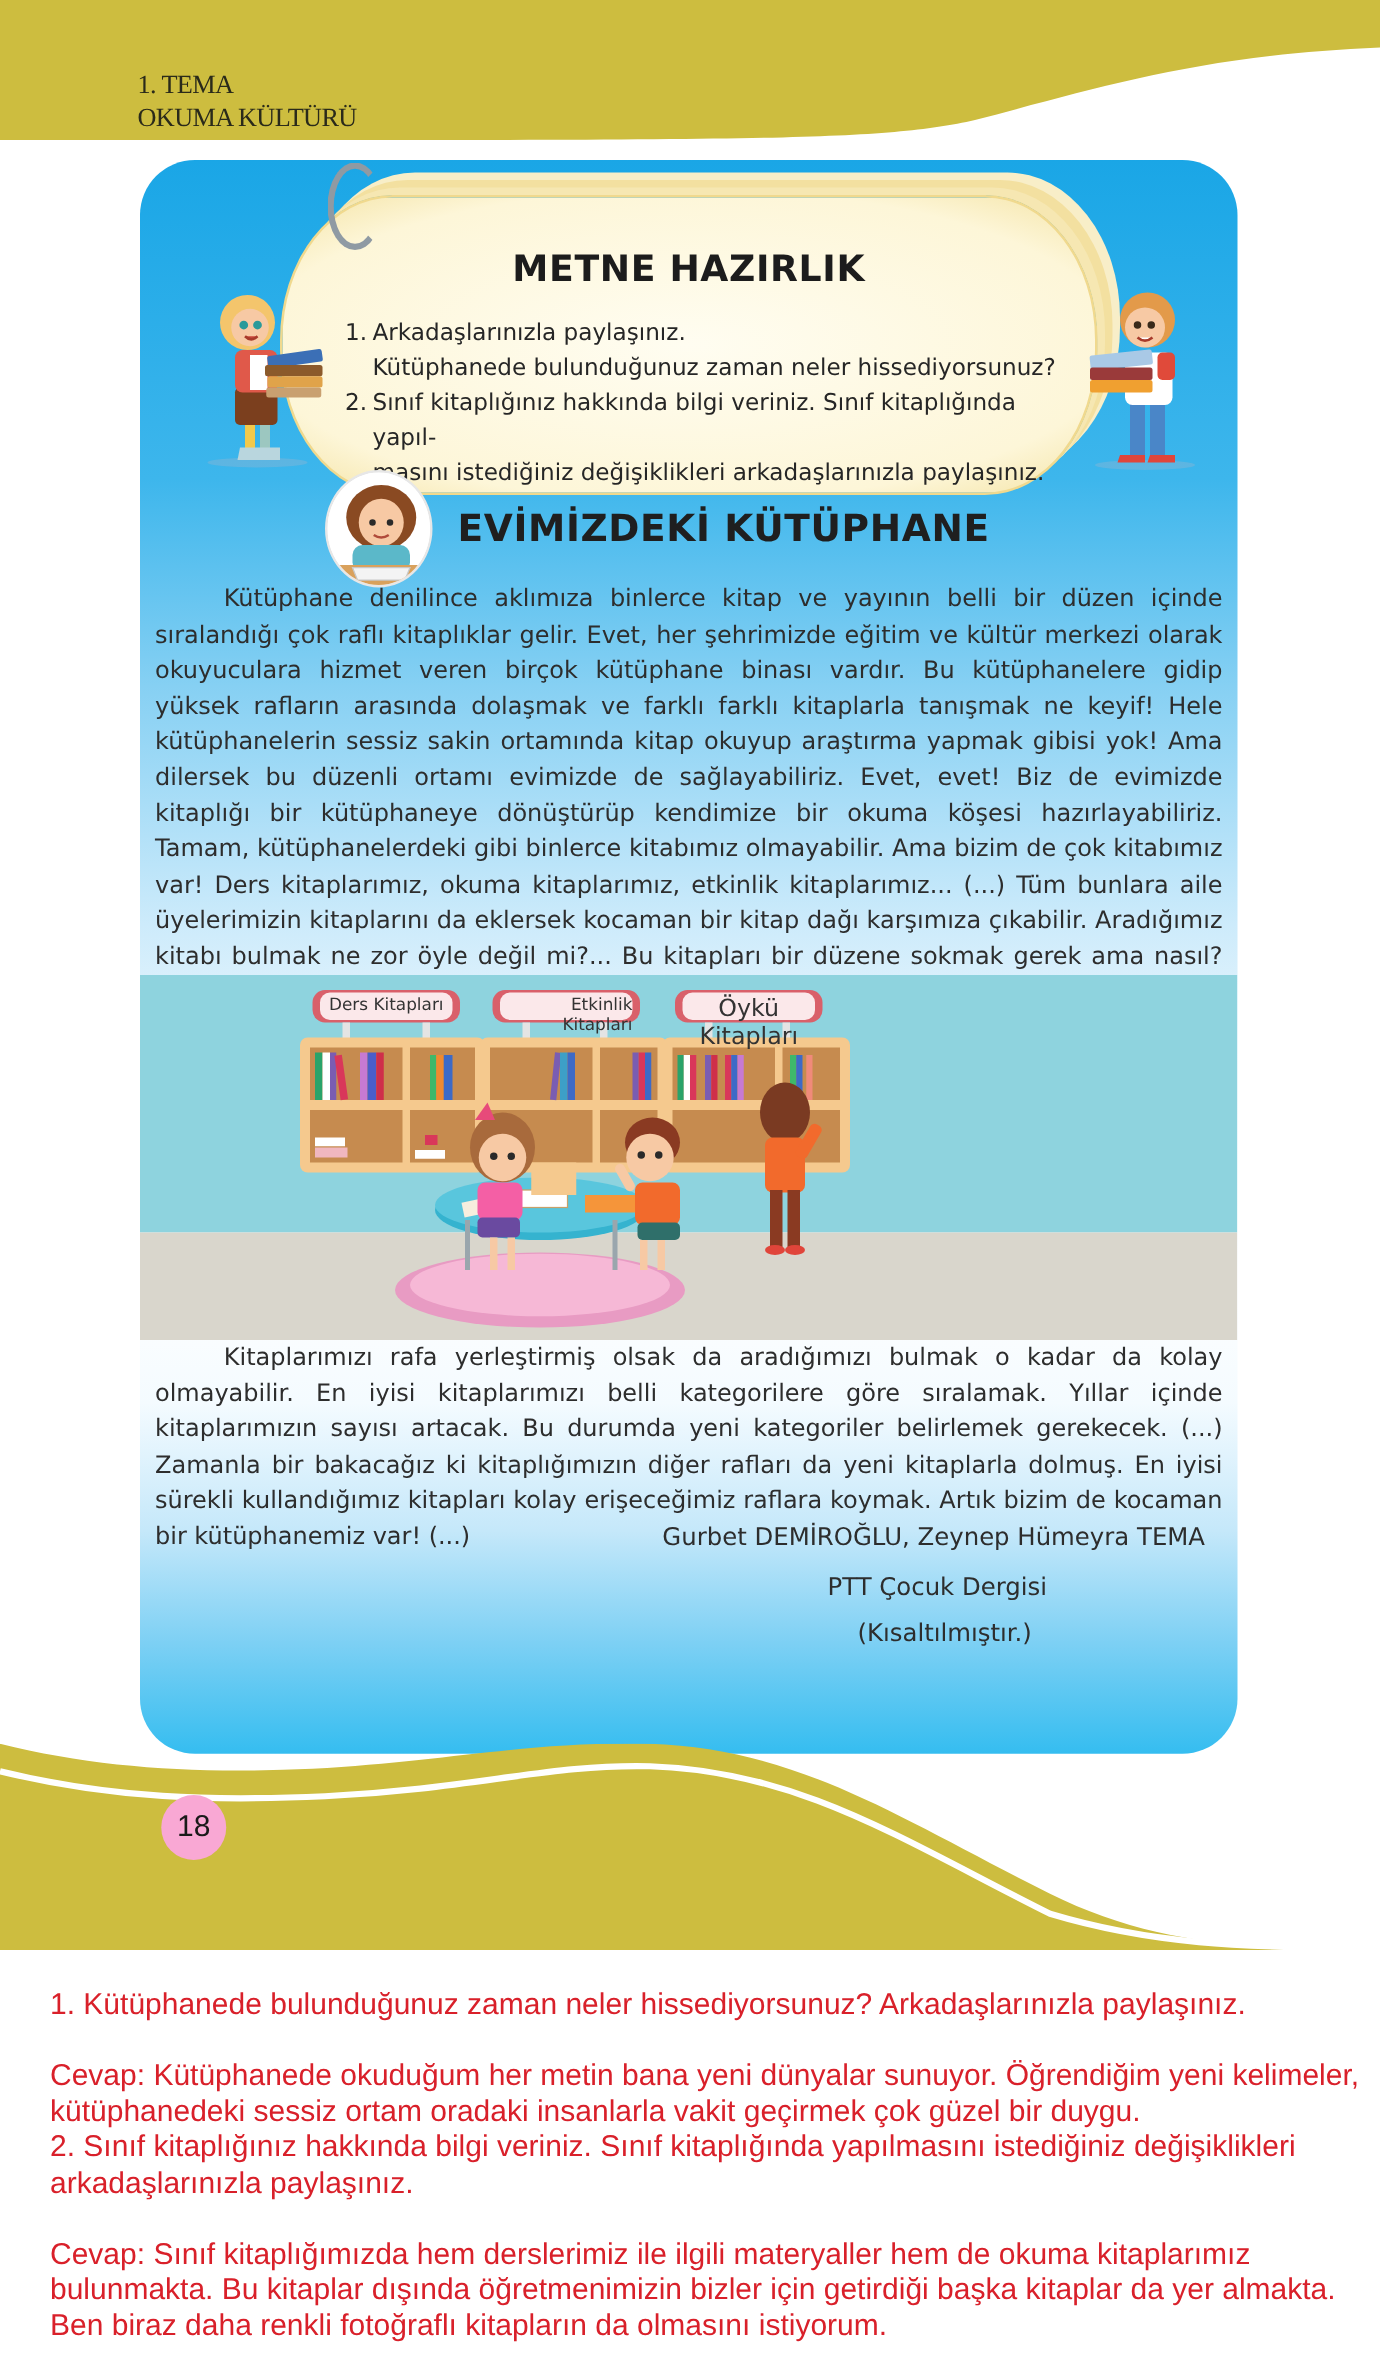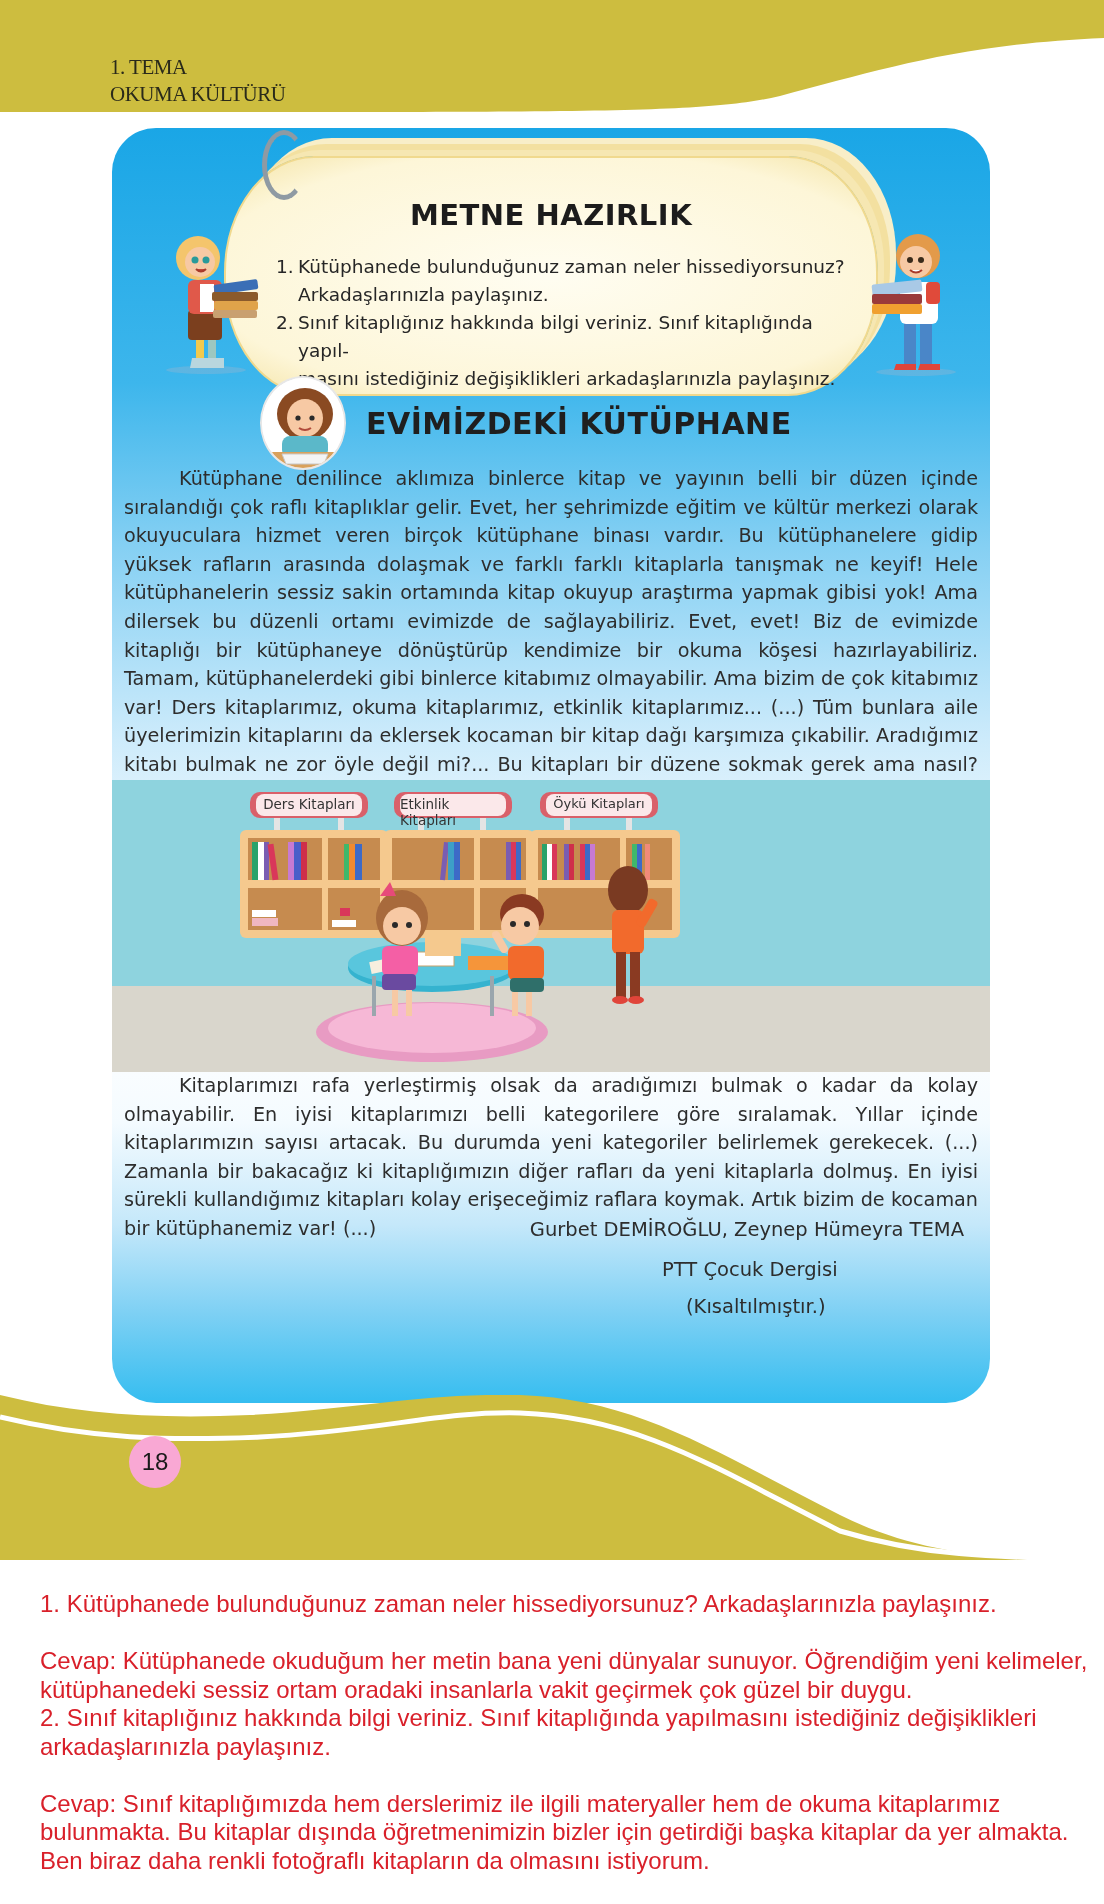--- a/index.html
+++ b/index.html
@@ -59,22 +59,22 @@
 <div class="card">
 
   <div class="prep-scroll">
     <div class="prep-bg"></div>
     <div class="ring"></div>
     <div class="prep-title">METNE HAZIRLIK</div>
     <div class="prep-list">
       <div class="prep-item">
         <span class="prep-num">1.</span>
         <div>
+            <div>Arkadaşlarınızla paylaşınız.</div>
             <div>Kütüphanede bulunduğunuz zaman neler hissediyorsunuz?</div>
-            <div>Arkadaşlarınızla paylaşınız.</div>
           </div>
       </div>
       <div class="prep-item">
         <span class="prep-num">2.</span>
         <div>
             <div>Sınıf kitaplığınız hakkında bilgi veriniz. Sınıf kitaplığında yapıl-</div>
             <div>masını istediğiniz değişiklikleri arkadaşlarınızla paylaşınız.</div>
           </div>
       </div>
     </div>
@@ -247,22 +247,22 @@
         <circle cx="415" cy="144" r="3" fill="#2a2a2a"></circle>
       <rect x="396" y="166" width="36" height="34" rx="6" fill="#f26a2c"></rect>
       <rect x="384" y="150" width="8" height="24" rx="4" fill="#f7c9a4" transform="rotate(-30 388 162)"></rect>
       <rect x="398" y="198" width="34" height="14" rx="4" fill="#2f6f6a"></rect>
       <rect x="400" y="212" width="6" height="24" fill="#f7c9a4"></rect>
         <rect x="414" y="212" width="6" height="24" fill="#f7c9a4"></rect>
     </g>
   </svg>
   <div style="position:absolute; left:0; top:652px; width:878px; height:40px;">
     <span style="position:absolute; left:144px; top:16px; width:106px; text-align:center; font-size:13.5px; color:#333;">Ders Kitapları</span>
-    <span style="position:absolute; left:288px; top:16px; width:106px; text-align:left; font-size:13.5px; color:#333;">Etkinlik Kitapları</span>
-    <span style="position:absolute; left:434px; top:16px; width:106px; text-align:center; font-size:13px; color:#333;">Öykü Kitapları</span>
+    <span style="position:absolute; left:288px; top:16px; width:106px; text-align:right; font-size:13.5px; color:#333;">Etkinlik Kitapları</span>
+    <span style="position:absolute; left:434px; top:16px; width:106px; text-align:center; font-size:19px; color:#333;">Öykü Kitapları</span>
   </div>
 
   <div class="body-text p2">
     <p>Kitaplarımızı rafa yerleştirmiş olsak da aradığımızı bulmak o kadar da kolay olmayabilir. En iyisi kitaplarımızı belli kategorilere göre sıralamak. Yıllar içinde kitaplarımızın sayısı artacak. Bu durumda yeni kategoriler belirlemek gerekecek. (...) Zamanla bir bakacağız ki kitaplığımızın diğer rafları da yeni kitaplarla dolmuş. En iyisi sürekli kullandığımız kitapları kolay erişeceğimiz raflara koymak. Artık bizim de kocaman bir kütüphanemiz var! (...)</p>
   </div>
 
   <div class="credits">
     <div class="credit-author">Gurbet DEMİROĞLU, Zeynep Hümeyra TEMA</div>
     <div class="credit-source">PTT Çocuk Dergisi</div>
     <div class="credit-note">(Kısaltılmıştır.)</div>

